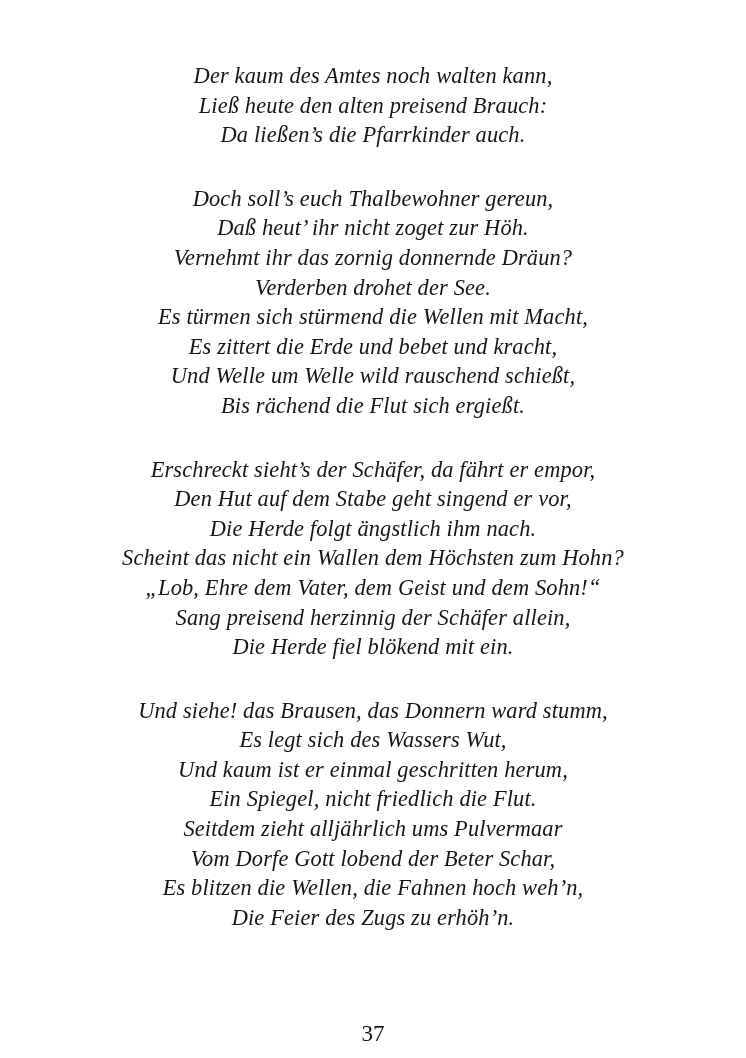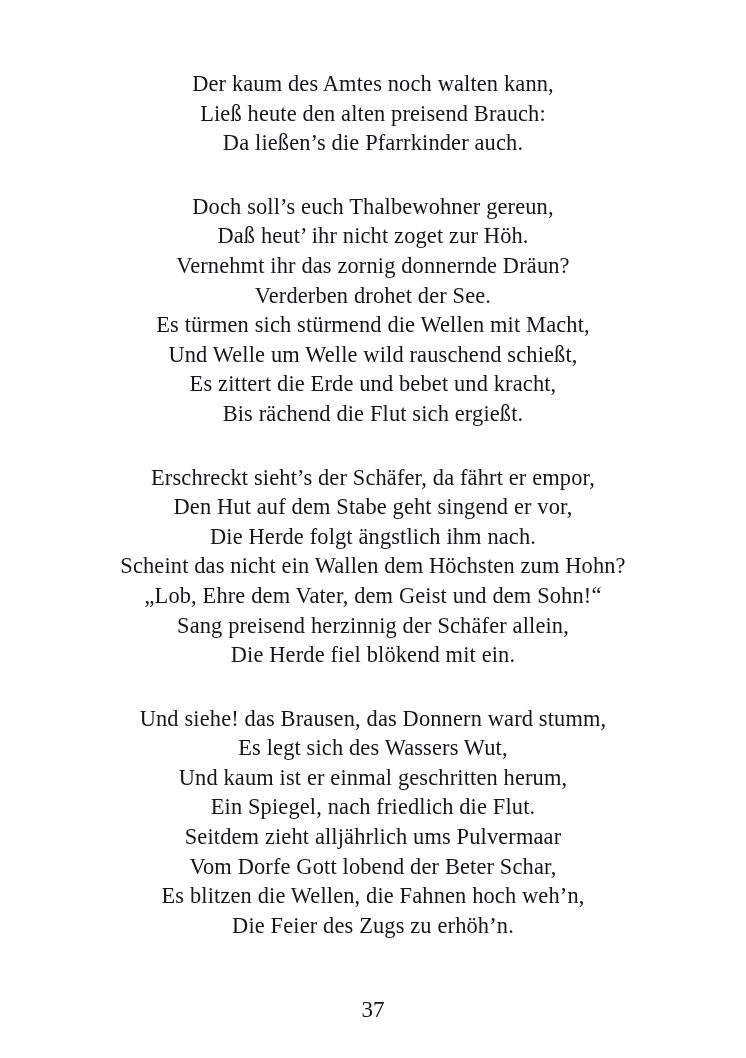--- a/index.html
+++ b/index.html
@@ -22,42 +22,43 @@
 
   .poem {
     position: absolute;
     left: 0;
     top: 57px;
     width: 746px;
     text-align: center;
   }
 
   .stanza {
-    margin: 12px;
+    margin: 4px;
     padding: 0;
+    font-style: italic;
   }
 
   .stanza + .stanza {
     margin-top: 34px;
   }
 
   .line {
     display: block;
     font-size: 22.4px;
     line-height: 29.6px;
     letter-spacing: 0.15px;
     white-space: pre;
     text-align: center;
     color: #16161a;
   }
 
   .page-number {
     position: absolute;
     left: 0;
-    top: 996px;
+    top: 1020px;
     width: 746px;
     text-align: center;
     font-size: 23px;
     line-height: 28px;
     color: #16161a;
   }
 </style>
 </head>
 <body>
 
@@ -70,40 +71,40 @@
       <span class="line">Ließ heute den alten preisend Brauch:</span>
       <span class="line">Da ließen’s die Pfarrkinder auch.</span>
     </div>
 
     <div class="stanza">
       <span class="line">Doch soll’s euch Thalbewohner gereun,</span>
       <span class="line">Daß heut’ ihr nicht zoget zur Höh.</span>
       <span class="line">Vernehmt ihr das zornig donnernde Dräun?</span>
       <span class="line">Verderben drohet der See.</span>
       <span class="line">Es türmen sich stürmend die Wellen mit Macht,</span>
+      <span class="line">Es zittert die Erde und bebet und kracht,</span>
       <span class="line">Und Welle um Welle wild rauschend schießt,</span>
-      <span class="line">Es zittert die Erde und bebet und kracht,</span>
       <span class="line">Bis rächend die Flut sich ergießt.</span>
     </div>
 
     <div class="stanza">
       <span class="line">Erschreckt sieht’s der Schäfer, da fährt er empor,</span>
       <span class="line">Den Hut auf dem Stabe geht singend er vor,</span>
       <span class="line">Die Herde folgt ängstlich ihm nach.</span>
       <span class="line">Scheint das nicht ein Wallen dem Höchsten zum Hohn?</span>
       <span class="line">„Lob, Ehre dem Vater, dem Geist und dem Sohn!“</span>
       <span class="line">Sang preisend herzinnig der Schäfer allein,</span>
       <span class="line">Die Herde fiel blökend mit ein.</span>
     </div>
 
     <div class="stanza">
       <span class="line">Und siehe! das Brausen, das Donnern ward stumm,</span>
       <span class="line">Es legt sich des Wassers Wut,</span>
       <span class="line">Und kaum ist er einmal geschritten herum,</span>
-      <span class="line">Ein Spiegel, nach friedlich die Flut.</span>
+      <span class="line">Ein Spiegel, nicht friedlich die Flut.</span>
       <span class="line">Seitdem zieht alljährlich ums Pulvermaar</span>
       <span class="line">Vom Dorfe Gott lobend der Beter Schar,</span>
       <span class="line">Es blitzen die Wellen, die Fahnen hoch weh’n,</span>
       <span class="line">Die Feier des Zugs zu erhöh’n.</span>
     </div>
 
   </div>
 
   <div class="page-number">37</div>
 

